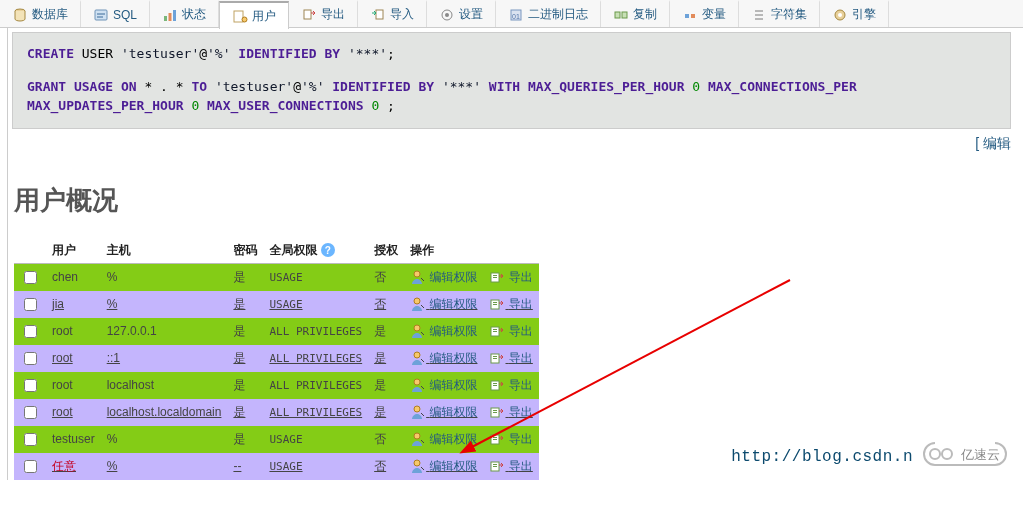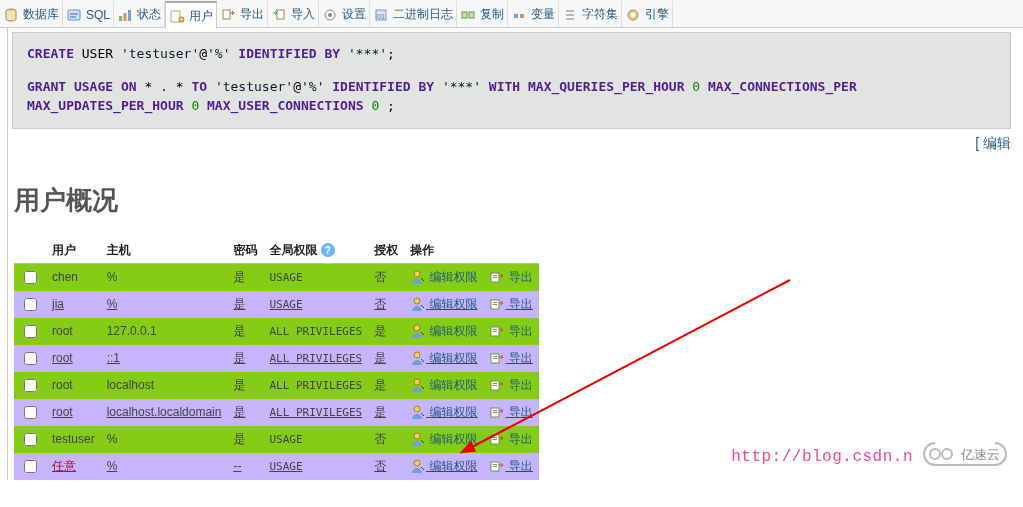--- a/index.html
+++ b/index.html
@@ -15,21 +15,21 @@
   .tabs {
     display: flex;
     background: #f7f7f7;
     border-bottom: 1px solid #ccc;
     position: relative;
     z-index: 2;
   }
   .tab {
     display: flex;
     align-items: center;
-    padding: 4px 3px;
+    padding: 4px 12px;
     border-right: 1px solid #ddd;
     color: #235a81;
     cursor: pointer;
     gap: 4px;
     border-top: 2px solid transparent;
     position: relative;
   }
   .tab.active {
     background: #fff;
     border-top: 2px solid #aaa;
@@ -90,21 +90,21 @@
     top: 270px;
     pointer-events:none;
     z-index:5;
   }
   .watermark {
     position:absolute;
     right:110px;
     bottom:14px;
     font-size:16px;
     font-family:"Courier New",monospace;
-    color:#ec4899;
+    color:#0c4a6e;
     letter-spacing:.5px;
   }
   .watermark2 {
     position:absolute;
     right:12px;
     bottom:8px;
   }
   .icon {display:inline-block;width:16px;height:16px;vertical-align:middle;}
   .help-icon{width:14px;height:14px;border-radius:50%;background:#6bb6ff;color:#fff;display:inline-flex;align-items:center;justify-content:center;font-size:10px;font-weight:700;}
   .side-line{position:absolute;left:7px;top:0;bottom:0;border-left:1px solid #ccc;}

